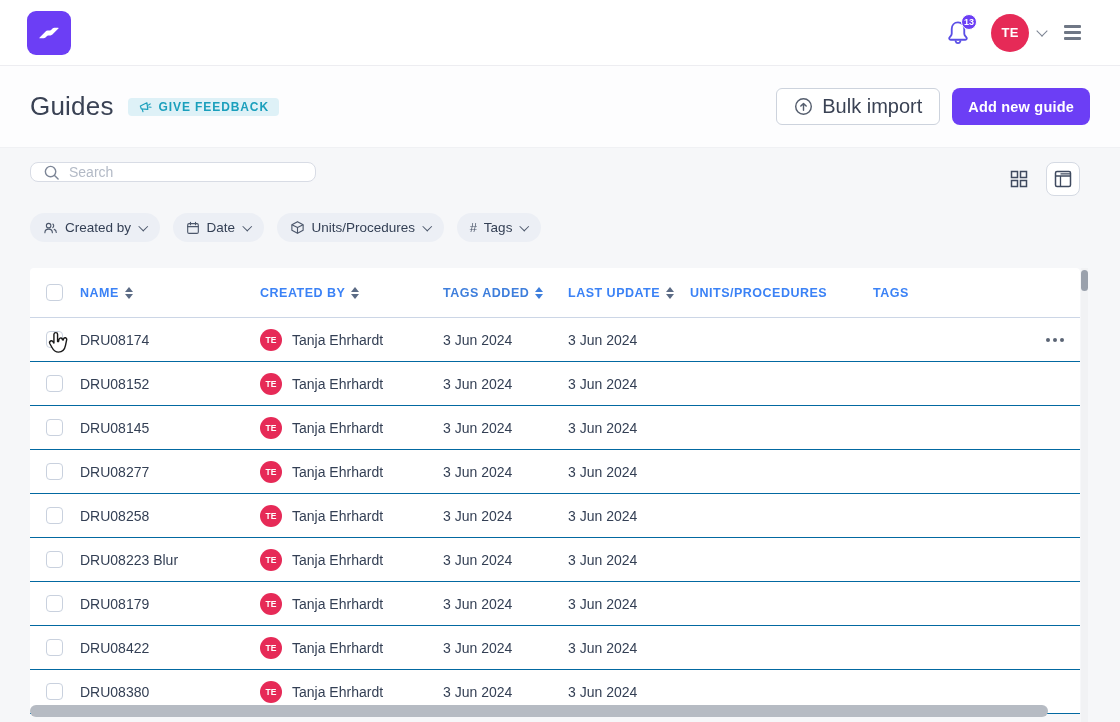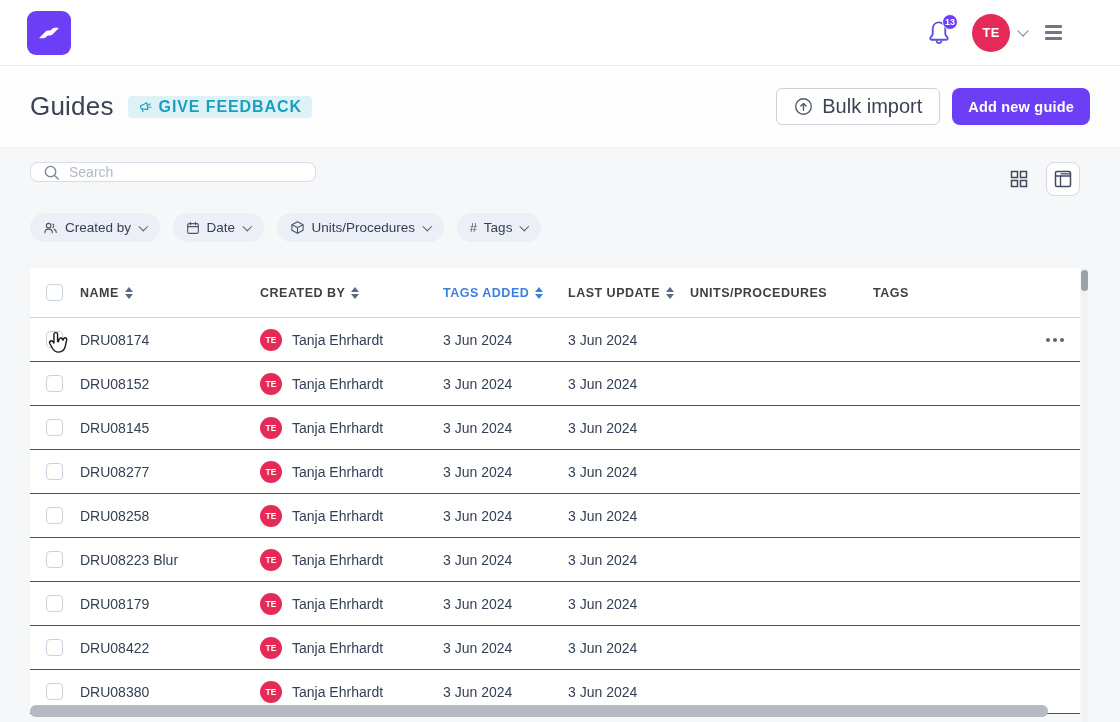--- a/index.html
+++ b/index.html
@@ -7,21 +7,21 @@
   body {
     font-family:"Liberation Sans", sans-serif;
     background:#f6f7f9;
     position:relative;
     color:#333f54;
   }
   
   .topbar {
     height:66px; background:#ffffff; border-bottom:1px solid #ededf1;
     display:flex; align-items:center; justify-content:space-between;
-    padding:0 58px 0 27px;
+    padding:0 39px 0 27px;
   }
   .logo { width:44px; height:44px; border-radius:9px; background:#6c3ef5;
     display:flex; align-items:center; justify-content:center; }
   .topbar-right { display:flex; align-items:center; gap:18px; }
   .bell-wrap { position:relative; width:28px; height:28px; }
   .badge {
     position:absolute; top:-5px; right:-4px; min-width:16px; height:16px;
     background:#6c3ef5; color:#fff; border-radius:50%; font-size:9px; font-weight:bold;
     display:flex; align-items:center; justify-content:center; border:1.5px solid #fff;
   }
@@ -36,21 +36,21 @@
   .hamburger div { width:17px; height:2.4px; background:#6f7785; border-radius:1px; }
   
   .page-header {
     height:82px; background:#fdfdfe; border-bottom:1px solid #f0f1f4;
     display:flex; align-items:center; justify-content:space-between; padding:0 30px;
   }
   .title-group { display:flex; align-items:center; gap:14px; }
   .page-title { font-size:26px; font-weight:500; color:#3a4254; letter-spacing:.2px;text-align:center; }
   .feedback-badge {
     display:flex; align-items:center; gap:6px; background:#def1f7; color:#1a9fbc;
-    font-size:16px; font-weight:bold; letter-spacing:.9px; padding:2px 10px; border-radius:4px;
+    font-size:12px; font-weight:bold; letter-spacing:.9px; padding:2px 10px; border-radius:4px;
   }
   .header-actions { display:flex; align-items:center; gap:12px; }
   .btn-secondary {
     display:flex; align-items:center; gap:9px; height:37px; padding:0 17px;
     background:#fff; border:1px solid #cdd3dd; border-radius:6px;
     font-size:20px; color:#3a4254; cursor:pointer;
   }
   .btn-primary {
     height:37px; padding:4px 16px; background:#6c3ef5; border:none; border-radius:8px;
     color:#fff; font-size:14.5px; font-weight:600; cursor:pointer; letter-spacing:.2px;
@@ -77,21 +77,21 @@
   .hash-glyph { font-size:13px; color:#4c576b; font-weight:400; }
   
   .table-card {
     position:absolute; left:30px; top:268px; width:1050px; background:#fff;
     border-radius:4px 4px 0 0;
   }
   .t-header {
     display:grid; grid-template-columns:50px 180px 183px 125px 122px 183px 1fr 48px;
     align-items:center; height:50px; border-bottom:1px solid #ccd6e6;
   }
-  .t-header .th { font-size:12.5px; font-weight:bold; color:#404040; letter-spacing:.5px;
+  .t-header .th { font-size:12.5px; font-weight:bold; color:#3b82f6; letter-spacing:.5px;
     display:flex; align-items:center; gap:6px; }
   .th.active { color:#3e7edc; }
   .sort { display:flex; flex-direction:column; gap:2px; cursor:pointer; }
   .tri-up { width:0; height:0; border-left:4px solid transparent; border-right:4px solid transparent;
     border-bottom:5px solid #5b6b85; }
   .tri-down { width:0; height:0; border-left:4px solid transparent; border-right:4px solid transparent;
     border-top:5px solid #5b6b85; }
   .th.active .tri-up { border-bottom-color:#3e7edc; }
   .th.active .tri-down { border-top-color:#3e7edc; }
   .checkbox { width:17px; height:17px; border:1.5px solid #c9d1de; border-radius:4px;

